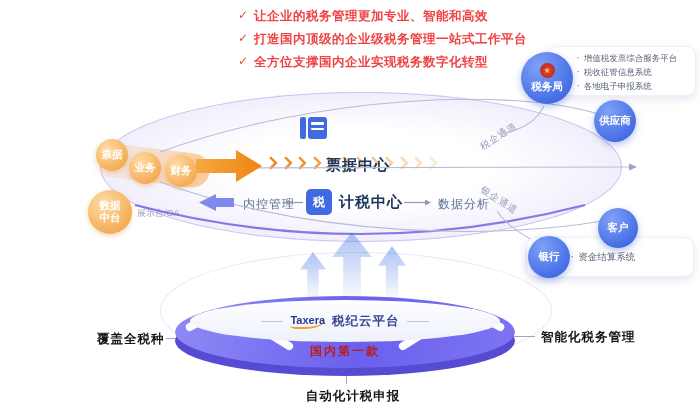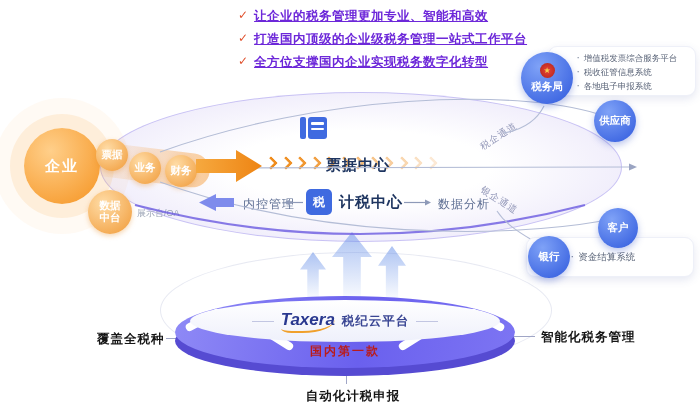--- a/index.html
+++ b/index.html
@@ -4,21 +4,21 @@
 <style>
   html,body{margin:0;padding:0;background:#fff;}
   .canvas{position:relative;width:700px;height:420px;background:#fff;overflow:hidden;
           font-family:"Liberation Sans","DejaVu Sans",sans-serif;}
   .abs{position:absolute;}
 
   
   .bullets{left:238px;top:8px;}
   .bullet-row{display:flex;align-items:flex-start;margin-bottom:6px;}
   .check{color:#e0512d;font-weight:bold;font-size:12px;margin-right:6px;}
-  .bullet-text{color:#6d28d9;font-weight:bold;font-size:12.5px;letter-spacing:.5px;text-decoration:underline;}
+  .bullet-text{color:#ef4444;font-weight:bold;font-size:12.5px;letter-spacing:.5px;}
 
   
   .main-ellipse{left:100px;top:92px;width:520px;height:148px;border-radius:50%;
     background:radial-gradient(ellipse at center, rgba(255,255,255,.95) 35%, rgba(240,237,251,.95) 72%, rgba(228,223,248,.9) 100%);
     border:1.5px solid rgba(150,140,235,.45);}
   .ring{border-radius:50%;border:1px solid rgba(170,175,210,.28);}
 
   
   .ent-circle{left:24px;top:128px;width:76px;height:76px;border-radius:50%;
     background:radial-gradient(circle at 35% 30%, #ffcf8a, #f59320);
@@ -63,21 +63,21 @@
     background:linear-gradient(180deg, rgba(105,145,232,.55), rgba(165,195,245,.08));}
 
   
   .disc-depth{left:175px;top:306px;width:340px;height:70px;border-radius:50%;background:#564bd2;z-index:1;}
   .disc-main{left:175px;top:296px;width:340px;height:72px;border-radius:50%;
     background:linear-gradient(100deg,#8f8af6 0%,#6a60ee 55%,#7d75f3 100%);z-index:2;}
   .disc-gap{background:#fff;height:8px;border-radius:4px;z-index:3;}
   .disc-top{left:190px;top:300px;width:310px;height:42px;border-radius:50%;z-index:4;
     background:linear-gradient(180deg,#ffffff,#eef0fb);display:flex;align-items:center;justify-content:center;gap:7px;}
   .logo-dash{width:22px;height:1px;background:#c2c6e2;}
-  .brand{font-style:italic;font-weight:bold;font-size:17px;color:#29388f;border-bottom:2px solid #f0a02c;border-radius:0 0 60% 20%;padding-bottom:1px;}
+  .brand{font-weight:bold;font-size:11px;color:#29388f;border-bottom:2px solid #f0a02c;border-radius:0 0 60% 20%;padding-bottom:1px;}
   .platform-name{font-size:12.5px;color:#3a4694;font-weight:bold;letter-spacing:1px;}
   .badge{left:175px;top:343px;width:340px;text-align:center;color:#b91c1c;font-weight:bold;font-size:12px;letter-spacing:2px;z-index:5;}
 
   .feature{color:#161616;font-weight:bold;font-size:12.5px;letter-spacing:1px;}
   .lead-line{height:1px;background:#a0a6c6;}
   .lead-dot{width:5px;height:5px;border-radius:50%;background:#8289cc;}
   .vline{width:1px;background:#a0a6c6;}
 </style>
 </head>
 <body>
@@ -124,23 +124,20 @@
 
     <polygon points="234,198 216,198 216,194 199,202.5 216,211 216,207 234,207" fill="#7e8bec"></polygon>
 
     <path d="M 303 202.5 L 289 202.5" stroke="#8e9ab8" stroke-width="1.2"></path>
     <polygon points="290,199.5 284,202.5 290,205.5" fill="#8e9ab8"></polygon>
     <path d="M 404 202.5 L 426 202.5" stroke="#8e9ab8" stroke-width="1.2"></path>
     <polygon points="425,199.5 431,202.5 425,205.5" fill="#8e9ab8"></polygon>
   </svg>
 
   <div class="abs beam"></div>
-  <div class="abs ent-circle">
-    <span>企业</span>
-  </div>
   <div class="abs sat" style="left:96px;top:139px;width:32px;height:32px;">
     <span>票据</span>
   </div>
   <div class="abs sat" style="left:129px;top:152px;width:32px;height:32px;">
     <span>业务</span>
   </div>
   <div class="abs sat" style="left:165px;top:155px;width:32px;height:32px;text-align:right;">
     <span>财务</span>
   </div>
   <div class="abs sat" style="left:88px;top:190px;width:44px;height:44px;font-size:10.5px;">

